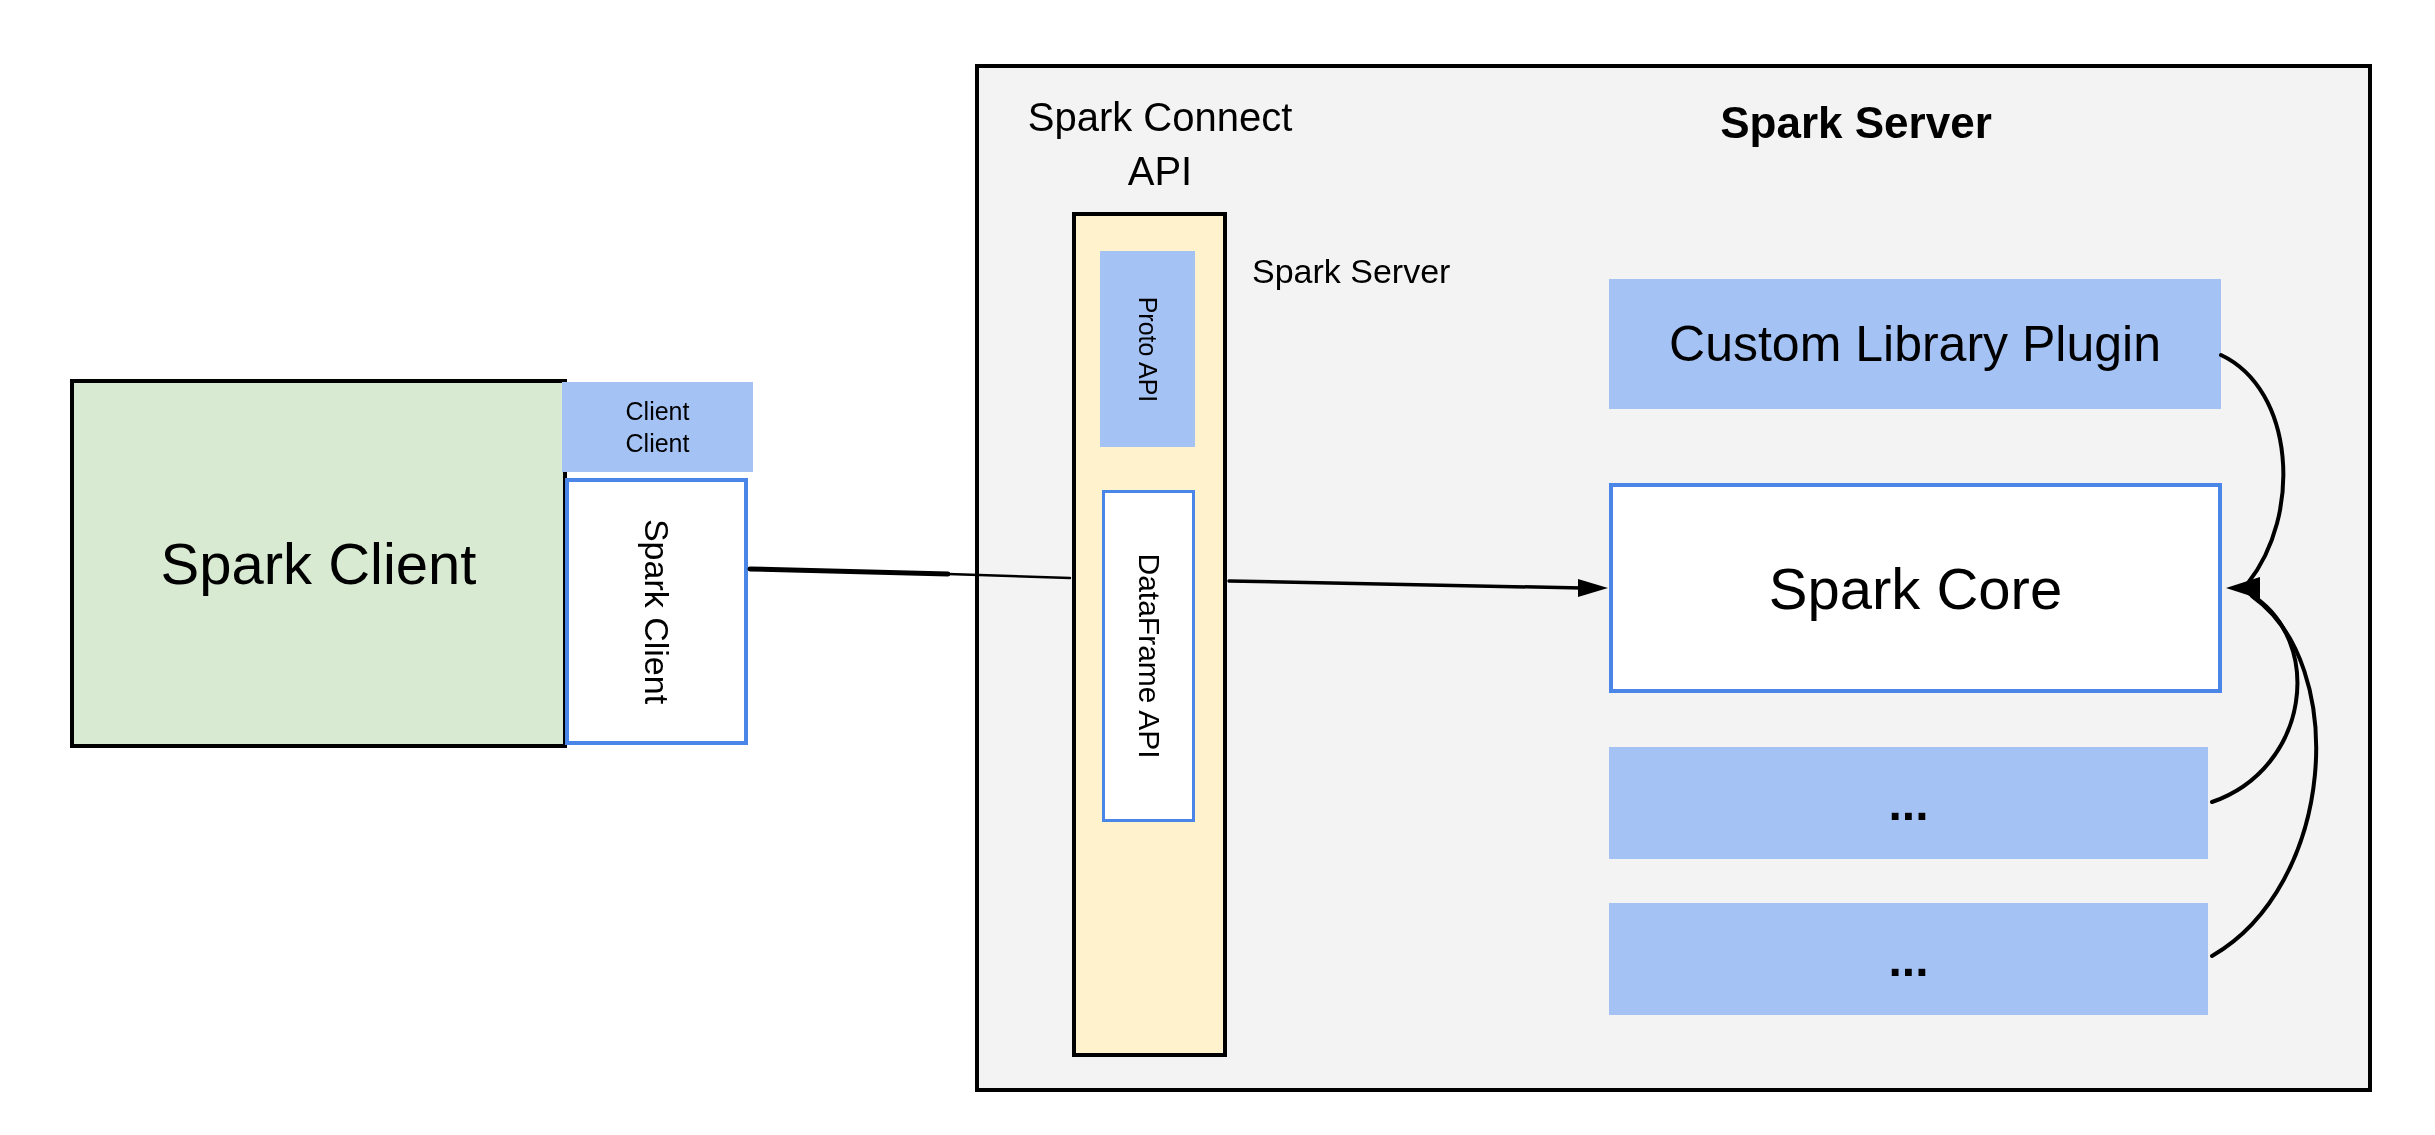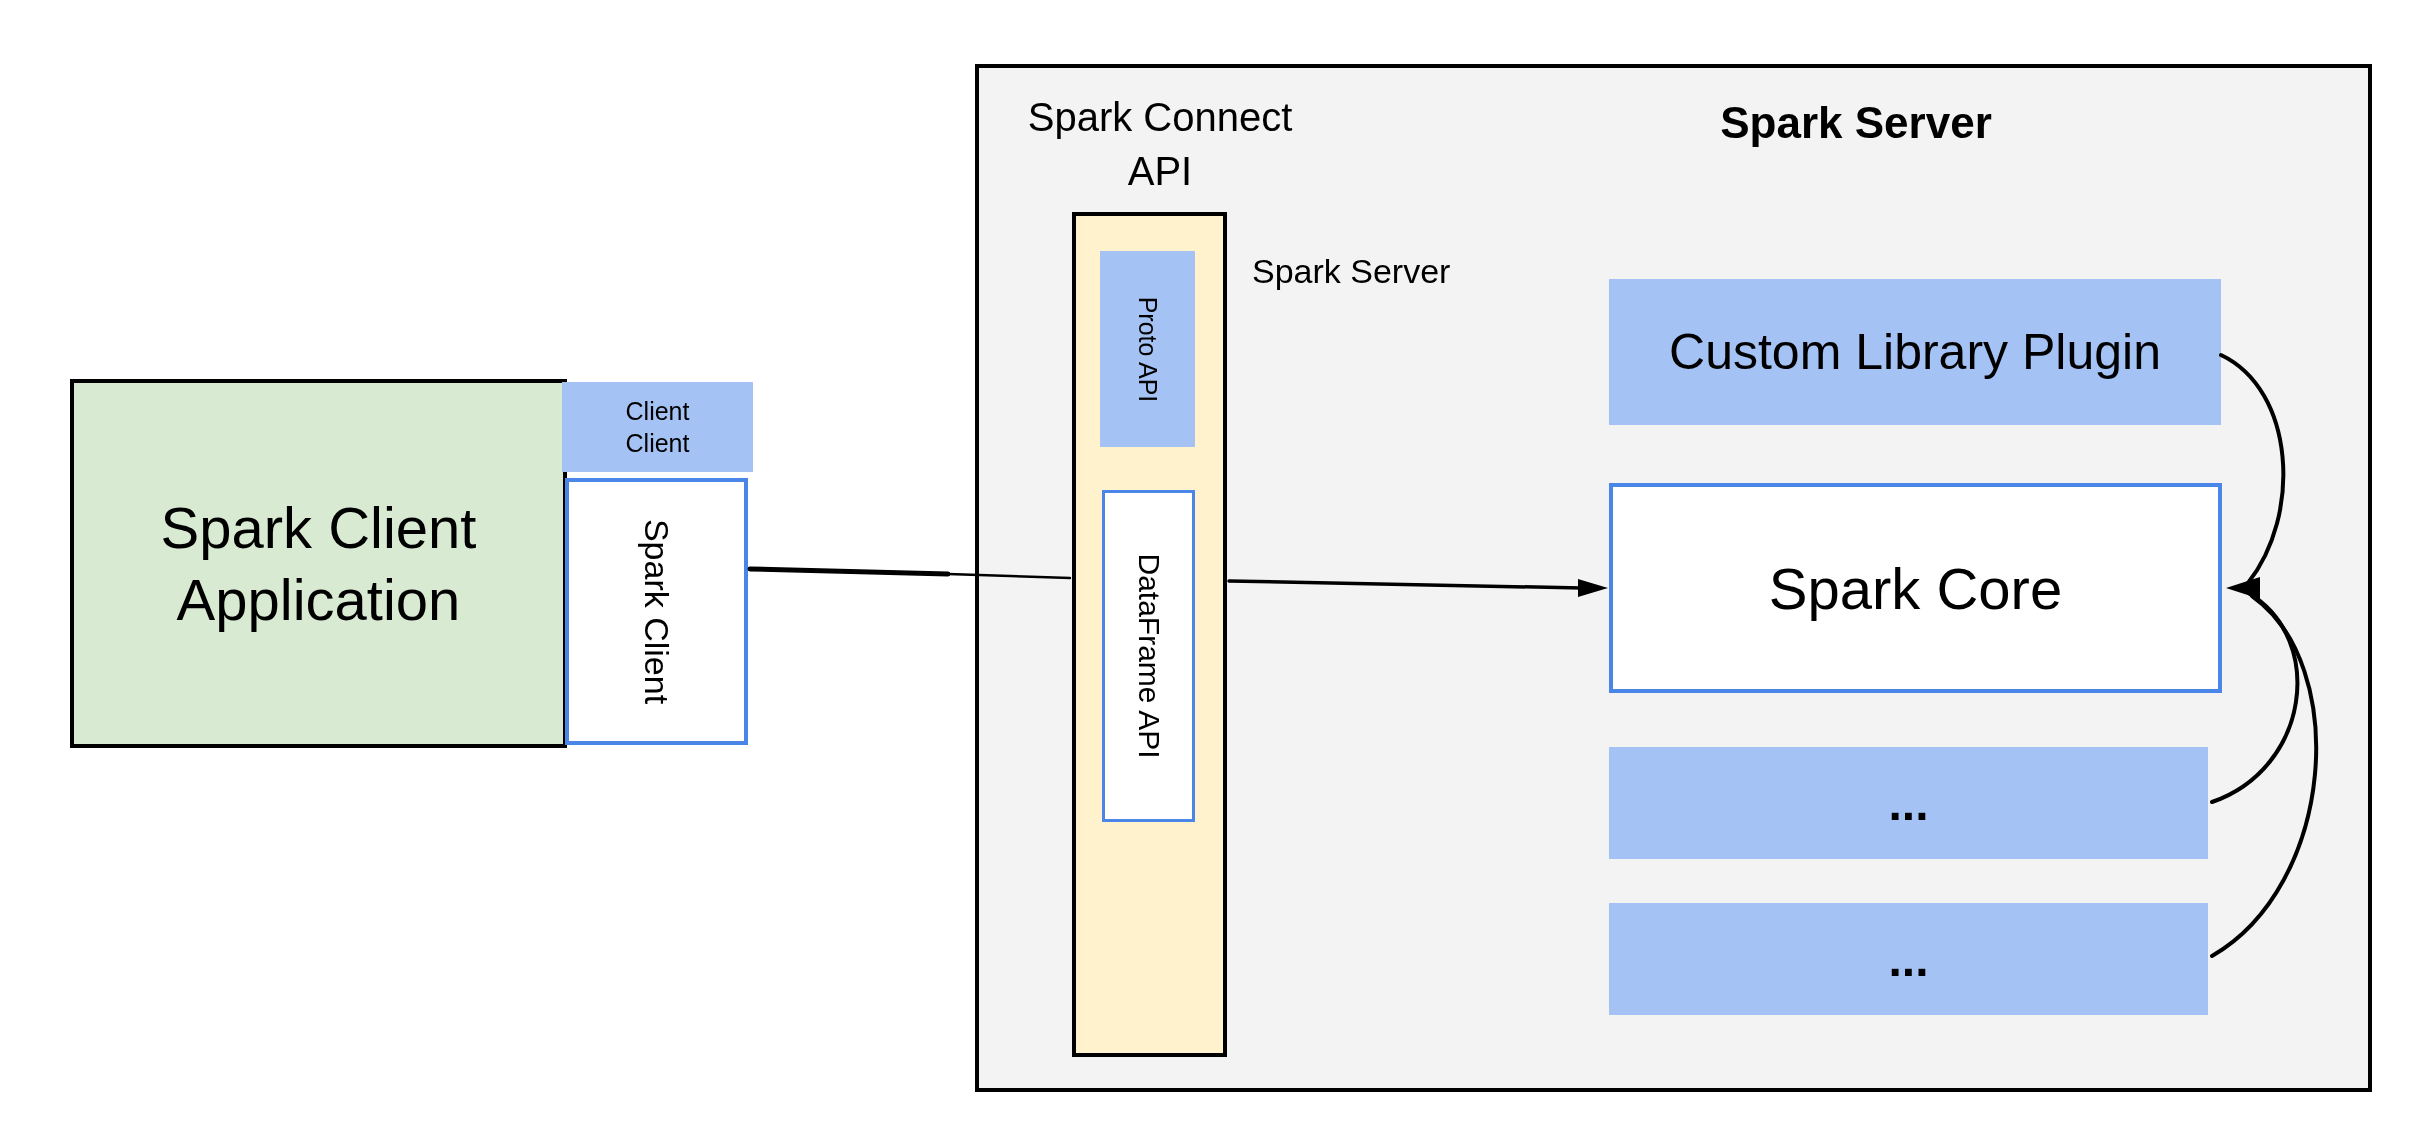--- a/index.html
+++ b/index.html
@@ -33,36 +33,35 @@
   .server-outer{left:975px;top:64px;width:1397px;height:1028px;background:var(--gray-fill);border:4px solid #000;z-index:2;}
 
   .connect-title{left:985px;top:90px;width:350px;font-size:40px;line-height:54px;text-align:center;z-index:4;}
   .server-title{left:1680px;top:98px;width:352px;font-size:44px;font-weight:bold;text-align:center;z-index:4;}
 
   .cream-box{left:1072px;top:212px;width:155px;height:845px;background:var(--cream-fill);border:4px solid #000;z-index:4;}
   .proto-box{left:1100px;top:251px;width:95px;height:196px;background:var(--blue-fill);z-index:5;font-size:25px;}
   .dataframe-box{left:1102px;top:490px;width:93px;height:332px;background:#fff;border:3px solid var(--blue-border);z-index:5;font-size:30px;}
   .library-label{left:1252px;top:248px;width:330px;font-size:34px;line-height:46px;text-align:left;z-index:4;}
 
-  .plugin-box{left:1609px;top:279px;width:612px;height:146px;background:var(--blue-fill);z-index:4;font-size:50px;}
+  .plugin-box{left:1609px;top:279px;width:612px;height:130px;background:var(--blue-fill);z-index:4;font-size:50px;}
   .core-box{left:1609px;top:483px;width:613px;height:210px;background:#fff;border:4px solid var(--blue-border);z-index:4;font-size:58px;}
   .more-box-1{left:1609px;top:747px;width:599px;height:112px;background:var(--blue-fill);z-index:4;font-size:48px;font-weight:bold;}
   .more-box-2{left:1609px;top:903px;width:599px;height:112px;background:var(--blue-fill);z-index:4;font-size:48px;font-weight:bold;}
 
   .overlay{left:0;top:0;width:2435px;height:1135px;z-index:6;pointer-events:none;}
 </style>
 </head>
 <body>
 
 <div class="canvas">
 
   <div class="abs green-box center">
     <div class="green-title">
       <div>Spark Client</div>
-      <div>Application</div>
     </div>
   </div>
 
   <div class="abs pkg-box center">
     <div>Client</div>
     <div>Client</div>
   </div>
 
   <div class="abs client-box vtext">
     <span>Spark Client</span>

